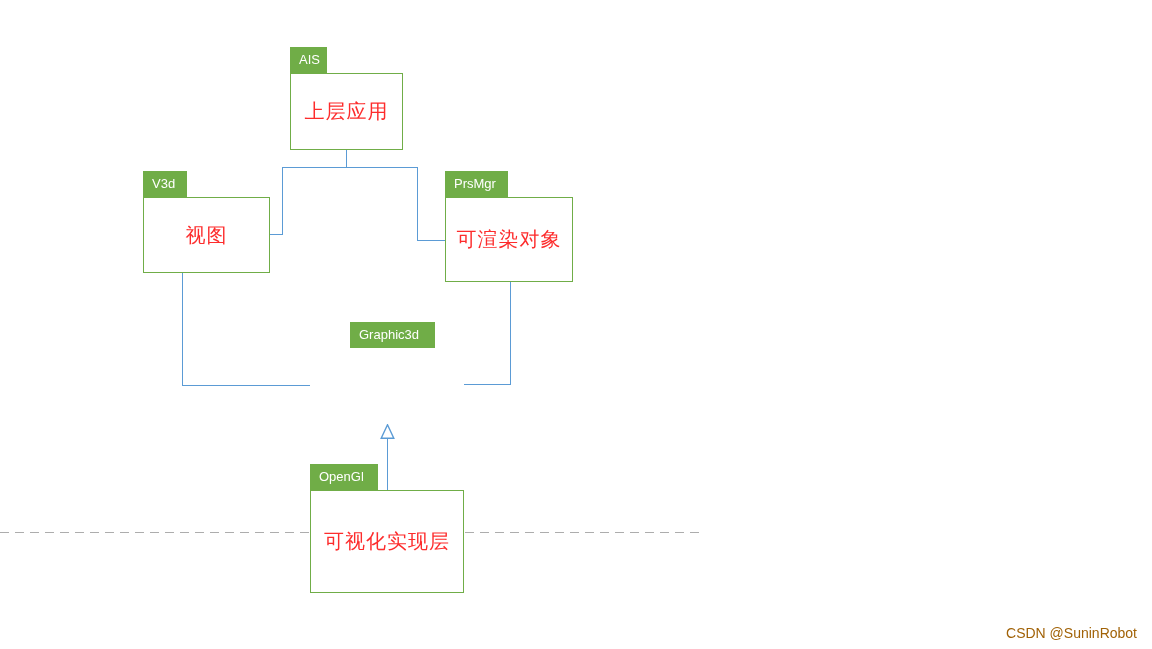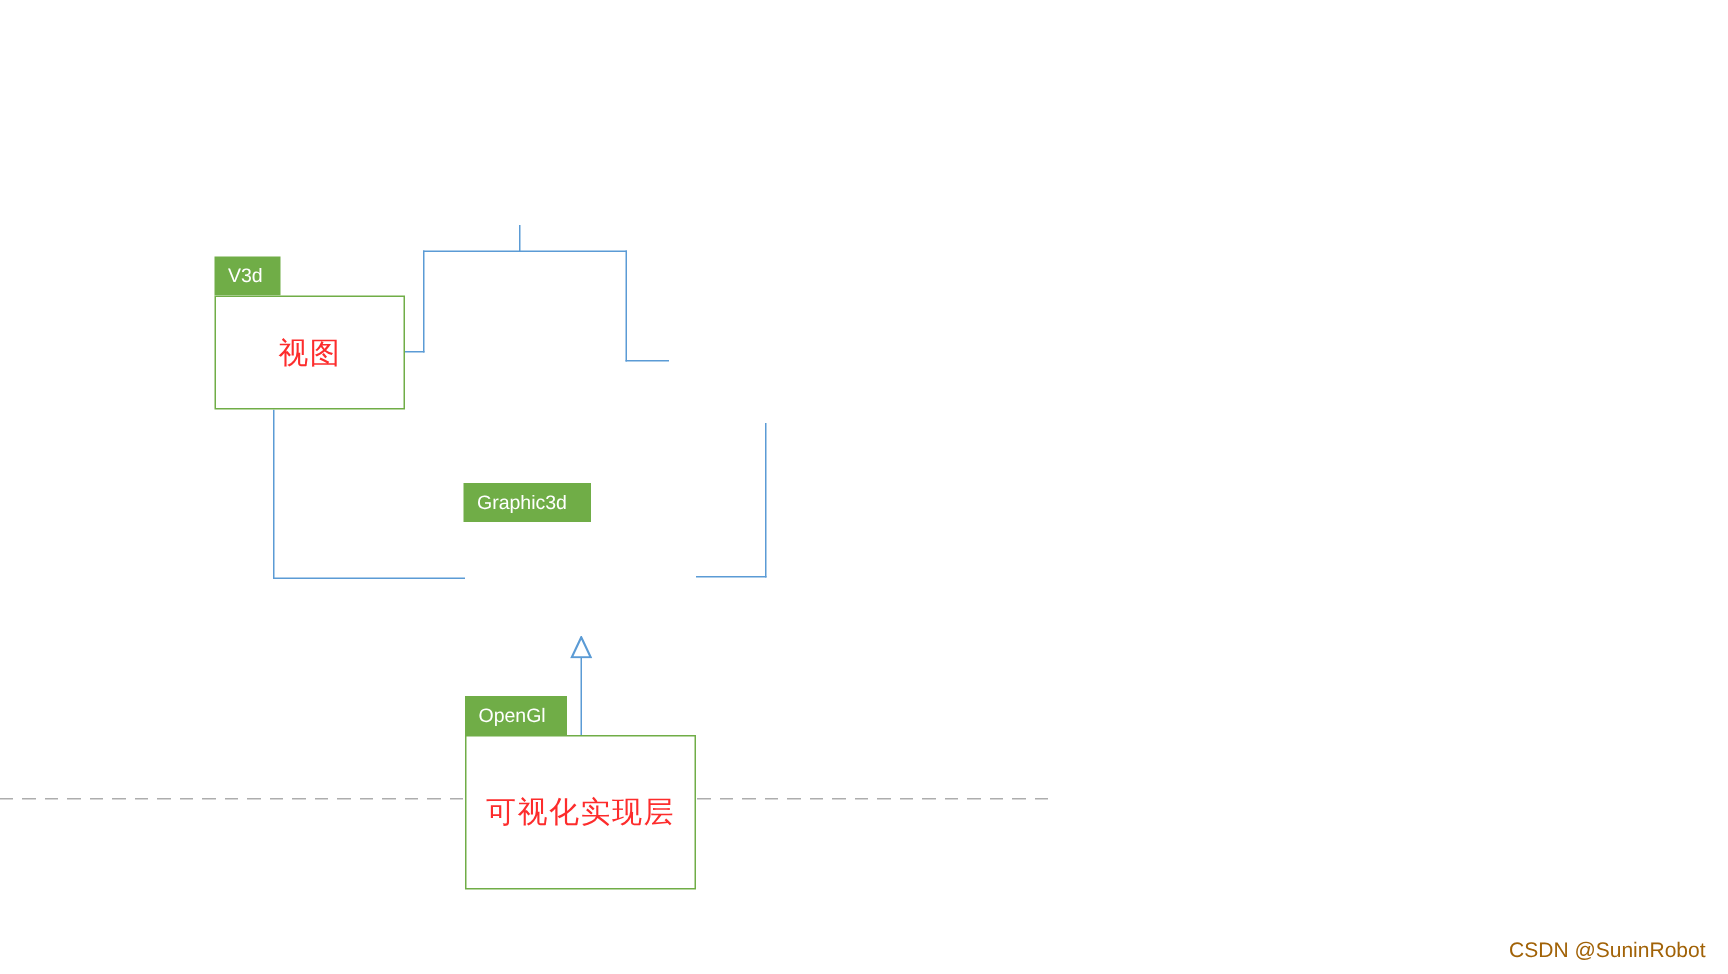--- a/index.html
+++ b/index.html
@@ -88,21 +88,21 @@
 
   .n-v3d       { left: 119px; top: 171px; padding-left: 24px; }
   .n-v3d .tab  { width: 44px; }
   .n-v3d .body { width: 127px; height: 76px; }
 
   .n-prsmgr       { left: 445px; top: 171px; }
   .n-prsmgr .tab  { width: 63px; }
   .n-prsmgr .body { width: 128px; height: 85px; }
 
   .n-graphic3d       { left: 309px; top: 322px; }
-  .n-graphic3d .tab  { width: 85px; }
+  .n-graphic3d .tab  { width: 85px; margin-left: 41px; }
   .n-graphic3d .body { width: 156px; height: 77px; }
 
   .n-opengl       { left: 310px; top: 464px; }
   .n-opengl .tab  { width: 68px; }
   .n-opengl .body { width: 154px; height: 103px; }
 
   
   .watermark {
     position: absolute;
     right: 15px; bottom: 8px;
@@ -128,30 +128,46 @@
   <div class="conn v c-v3d-down"></div>
   <div class="conn h c-v3d-g3d"></div>
   <div class="conn v c-prs-down"></div>
   <div class="conn h c-prs-g3d"></div>
   <div class="conn v c-arrow-shaft"></div>
 
   <svg class="arrowhead" viewBox="0 0 15 15">
     <polygon points="7.5,0.8 13.8,14.2 1.2,14.2" fill="#ffffff" stroke="#5b9bd5" stroke-width="1.4"></polygon>
   </svg>
 
+  <div class="node n-ais">
+    <div class="tab">
+      <span>AIS</span>
+    </div>
+    <div class="body">
+      <span class="label">上层应用</span>
+    </div>
+  </div>
 
   <div class="node n-v3d">
     <div class="tab">
       <span>V3d</span>
     </div>
     <div class="body">
       <span class="label">视图</span>
     </div>
   </div>
 
+  <div class="node n-prsmgr">
+    <div class="tab">
+      <span>PrsMgr</span>
+    </div>
+    <div class="body">
+      <span class="label">可渲染对象</span>
+    </div>
+  </div>
 
   <div class="node n-graphic3d">
     <div class="tab">
       <span>Graphic3d</span>
     </div>
   </div>
 
   <div class="node n-opengl">
     <div class="tab">
       <span>OpenGl</span>

